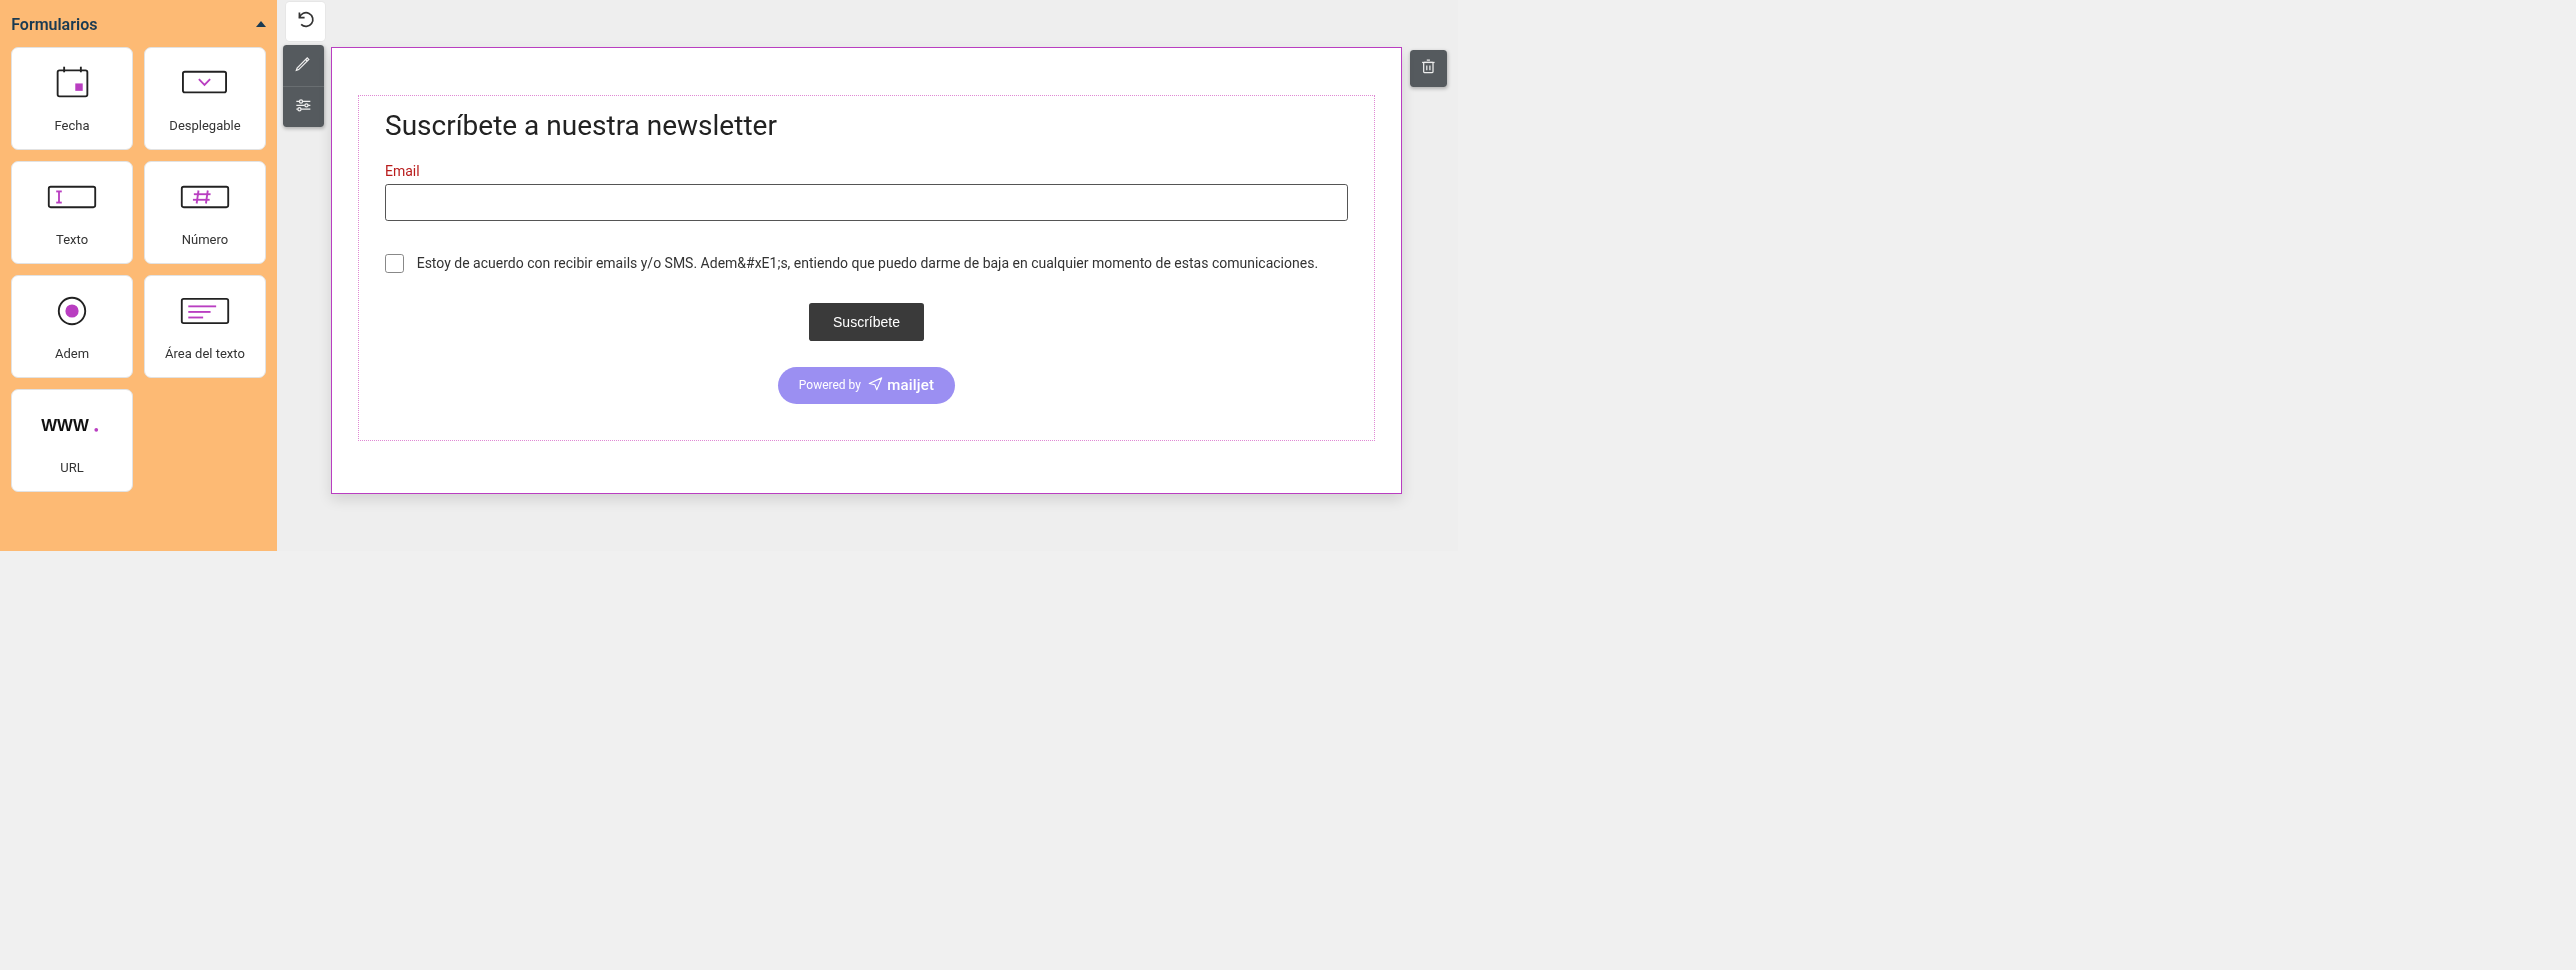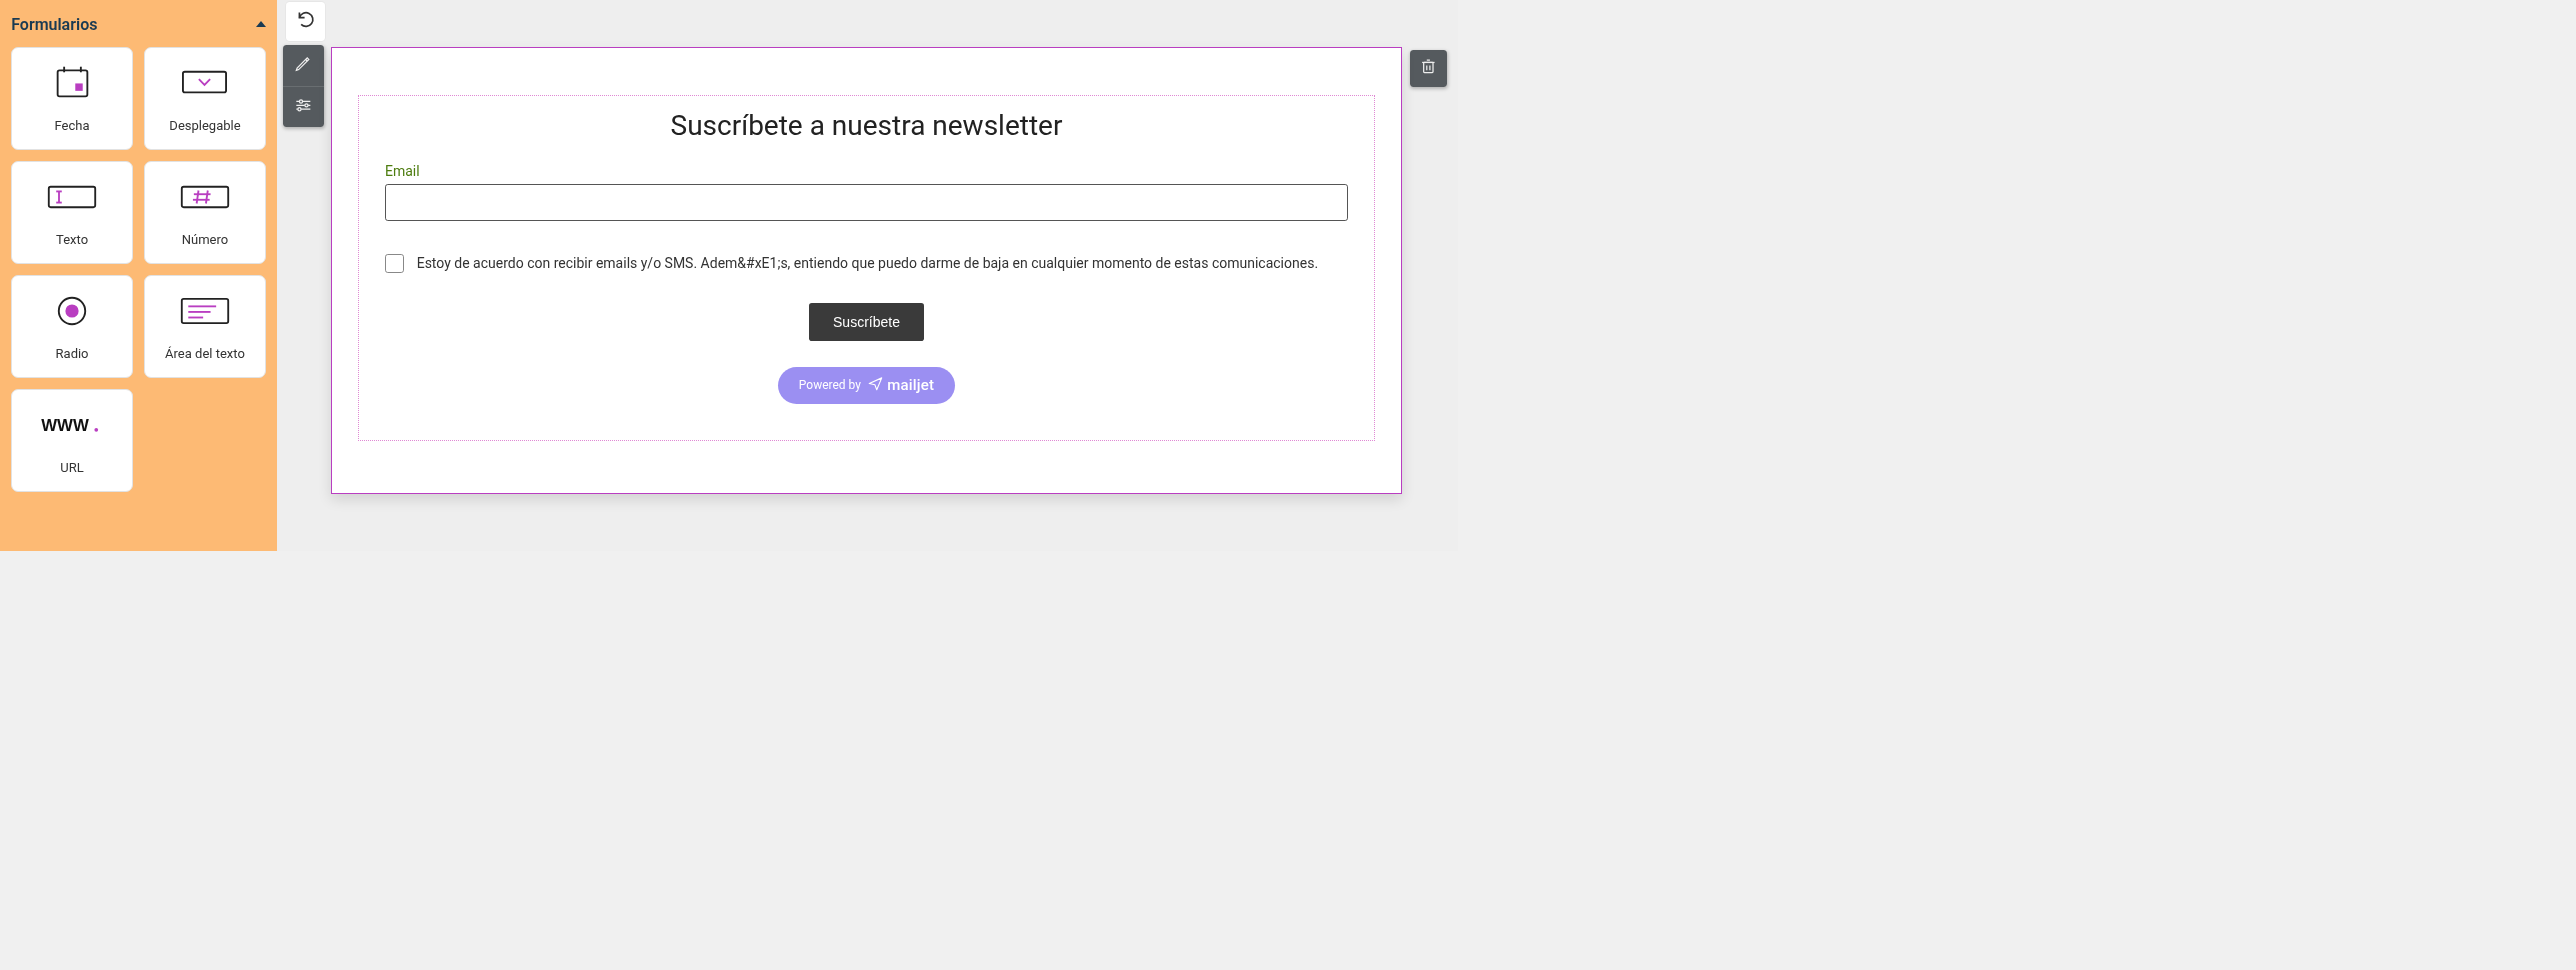--- a/index.html
+++ b/index.html
@@ -144,29 +144,28 @@
     border: 1.9px solid #b93ec1;
     box-shadow: 0 5.6px 13px rgba(0,0,0,0.12);
     padding: 47px 26px 28px 26px;
   }
   .form-inner {
     border: 0.9px dotted #e089d4;
     padding: 13px 26px 20.6px 26px;
     min-height: 346px;
   }
   .form-title {
-    text-align: center;
     font-size: 28px;
     font-weight: 400;
     color: #222;
     margin-bottom: 20.6px;
   }
   .form-label {
     font-size: 14px;
-    color: #4d7c0f;
+    color: #b91c1c;
     margin-bottom: 5.6px;
     display: block;
   }
   .form-input {
     width: 100%;
     height: 37px;
     border: 0.9px solid #555;
     border-radius: 2.8px;
     padding: 0 9.3px;
     font-size: 14px;
@@ -287,21 +286,21 @@
       <span class="label">Número</span>
     </div>
 
     <div class="palette-item">
       <div class="icon-area">
         <svg width="34" height="34" viewBox="0 0 36 36" fill="none">
           <circle cx="18" cy="18" r="14" stroke="#222" stroke-width="2"></circle>
           <circle cx="18" cy="18" r="7" fill="#b93ec1"></circle>
         </svg>
       </div>
-      <span class="label">Radio</span>
+      <span class="label">Adem</span>
     </div>
 
     <div class="palette-item">
       <div class="icon-area">
         <svg width="52" height="32" viewBox="0 0 56 34" fill="none">
           <rect x="3" y="4" width="50" height="26" rx="2" stroke="#222" stroke-width="2"></rect>
           <line x1="10" y1="12" x2="40" y2="12" stroke="#b93ec1" stroke-width="2"></line>
           <line x1="10" y1="18" x2="34" y2="18" stroke="#b93ec1" stroke-width="2"></line>
           <line x1="10" y1="24" x2="26" y2="24" stroke="#b93ec1" stroke-width="2"></line>
         </svg>

